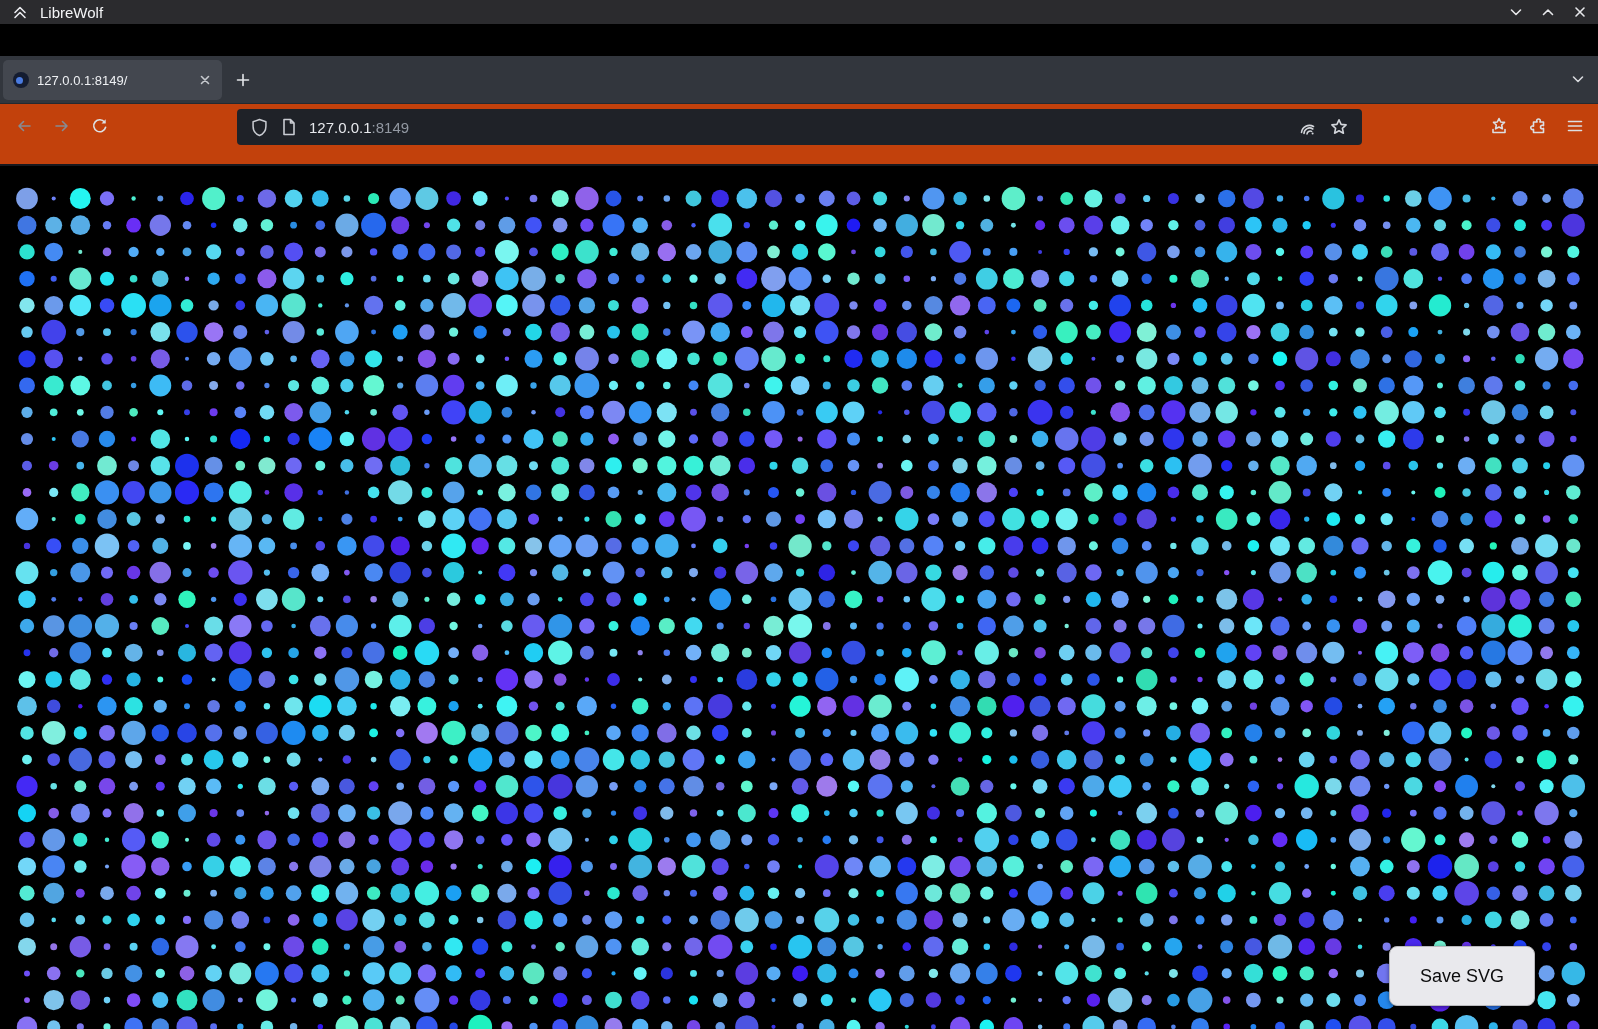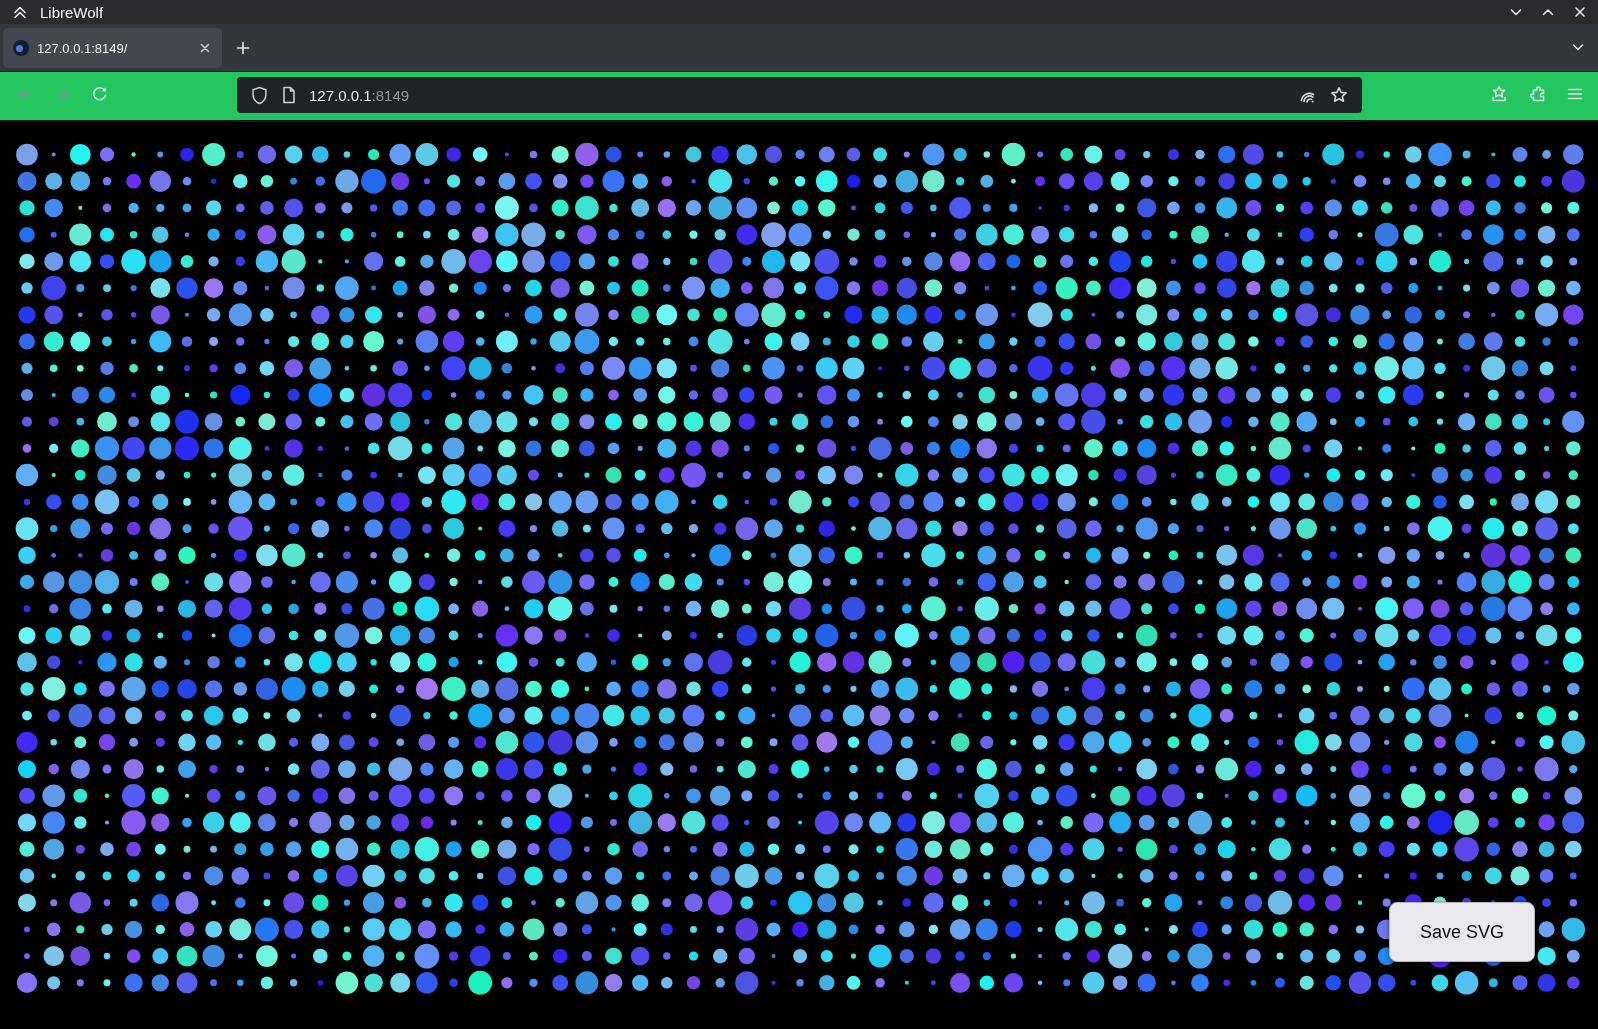--- a/index.html
+++ b/index.html
@@ -19,20 +19,21 @@
   }
   .app-icon { width: 20px; height: 20px; color: #e9eaee; display:flex; align-items:center; justify-content:center; }
   .app-title { font-size: 15px; margin-left: 10px; color: #f4f5f7; }
   .window-controls { margin-left: auto; display: flex; gap: 8px; }
   .wc-btn { width: 24px; height: 24px; display:flex; align-items:center; justify-content:center; color:#e6e7ea; cursor: default; }
 
   
   .tabbar {
     height: 48px; background: #32363d; position: relative;
     border-bottom: 1px solid #26292f;
+    margin-top: 32px;
   }
   .tab {
     position: absolute; left: 3px; top: 4px; width: 219px; height: 40px;
     background: #43474f; border-radius: 5px; display: flex; align-items: center;
     padding: 0 8px 0 10px; color: #eef0f3;
   }
   .favicon { width: 16px; height: 16px; border-radius: 50%; background: #141c30; position: relative; flex: none; }
   .favicon-dot { position: absolute; left: 3px; top: 4.5px; width: 7px; height: 7px; border-radius: 50%; background: #4a7be0; }
   .tab-title { font-size: 13px; margin-left: 8px; flex: 1; white-space: nowrap; overflow: hidden; }
   .tab-close { width: 18px; height: 18px; display:flex; align-items:center; justify-content:center; color: #c6c9ce; }
@@ -40,21 +41,21 @@
     position: absolute; left: 231px; top: 12px; width: 24px; height: 24px;
     display:flex; align-items:center; justify-content:center; color: #e4e6e9;
   }
   .alltabs-button {
     position: absolute; right: 8px; top: 11px; width: 24px; height: 24px;
     display:flex; align-items:center; justify-content:center; color: #d8dade;
   }
 
   
   .navbar {
-    height: 50px; background: #22c55e; position: relative;
+    height: 62px; background: #c2410c; position: relative;
     border-bottom: 2px solid #17181e;
   }
   .nav-btn {
     position: absolute; top: 8px; width: 28px; height: 28px; border-radius: 4px;
     display: flex; align-items: center; justify-content: center;
   }
   .nav-back    { left: 10px; color: #868b93; }
   .nav-forward { left: 48px; color: #868b93; }
   .nav-reload  { left: 86px; color: #dde0e4; }
   .urlbar {

